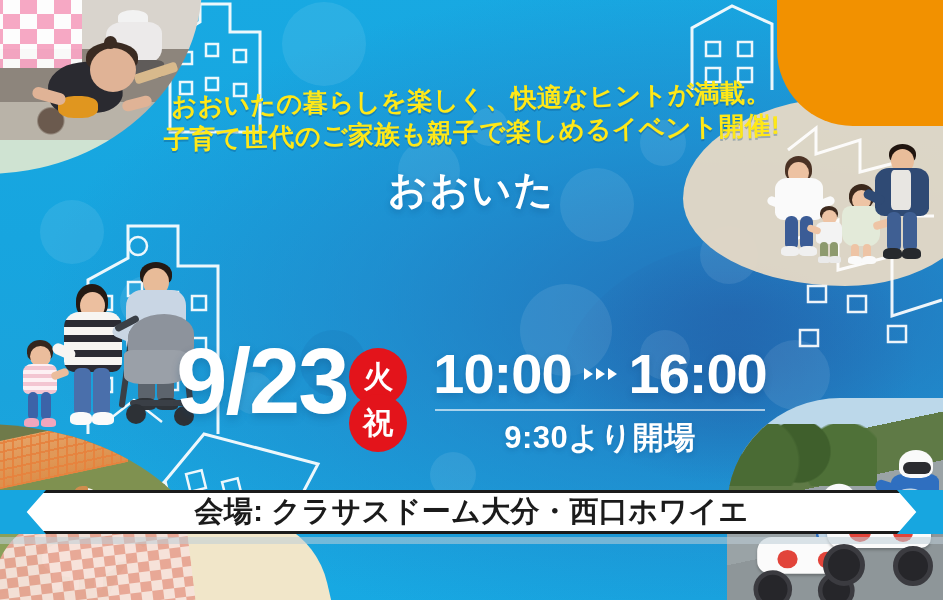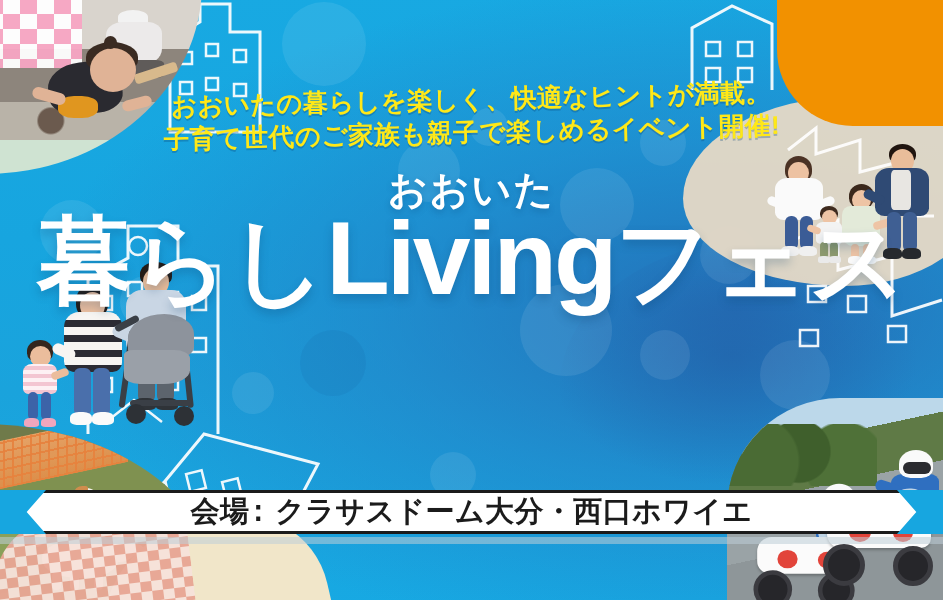--- a/index.html
+++ b/index.html
@@ -220,21 +220,21 @@
     position:absolute;left:0;right:0;top:490px;height:44px;
     background:#ffffff;border-top:3px solid #1b1b1b;border-bottom:3px solid #1b1b1b;
     display:flex;align-items:center;justify-content:center;
   }
   .venue-bar::before,.venue-bar::after{
     content:"";position:absolute;top:-3px;width:46px;height:44px;background:#17a6e0;
   }
   .venue-bar::before{left:0;clip-path:polygon(0 0,100% 0,58% 50%,100% 100%,0 100%);}
   .venue-bar::after{right:0;clip-path:polygon(0 0,100% 0,100% 100%,0 100%,42% 50%);}
   .venue-text{position:relative;z-index:2;color:#1b1b1b;font-weight:bold;font-size:29px;letter-spacing:.4px;}
-  .venue-label{margin-right:8px;font-family:Liberation Mono, monospace;}
+  .venue-label{margin-right:8px;}
   .venue-shadow{position:absolute;left:0;right:0;top:537px;height:7px;
     background:rgba(190,205,215,.55);}
 
   
   .free-badge{
     position:absolute;right:-6px;top:-16px;width:172px;height:142px;
     background:#f29100;border-radius:0 0 0 76px;
     display:flex;flex-direction:column;align-items:center;justify-content:center;
     padding-top:12px;
   }
@@ -506,23 +506,42 @@
     </div>
   </div>
 
   <div class="tagline">
     <span>おおいたの暮らしを楽しく、快適なヒントが満載。</span>
     <span class="l2">子育て世代のご家族も親子で楽しめるイベント開催!</span>
   </div>
 
   <div class="title-wrap">
     <div class="t-small">おおいた</div>
-    <div class="t-main"><span>暮らし</span><span class="en">Living</span><span>フェス</span></div>
-  </div>
-
+  </div>
+
+  <div class="date-row">
+    <div class="date-big">9/23</div>
+    <div class="badges">
+      <div class="badge b1">火</div>
+      <div class="badge b2">祝</div>
+    </div>
+    <div class="time-col">
+      <div class="time-main">
+        <span>10:00</span>
+        <span class="arrows">
+            <i></i>
+            <i></i>
+            <i></i>
+          </span>
+        <span>16:00</span>
+      </div>
+      <div class="t-divider"></div>
+      <div class="time-sub">9:30より開場</div>
+    </div>
+  </div>
 
   <div class="venue-bar">
     <div class="venue-text">
       <span class="venue-label">会場:</span><span>クラサスドーム大分・西口ホワイエ</span>
     </div>
   </div>
   <div class="venue-shadow"></div>
 
   <div class="free-badge">
   </div>

